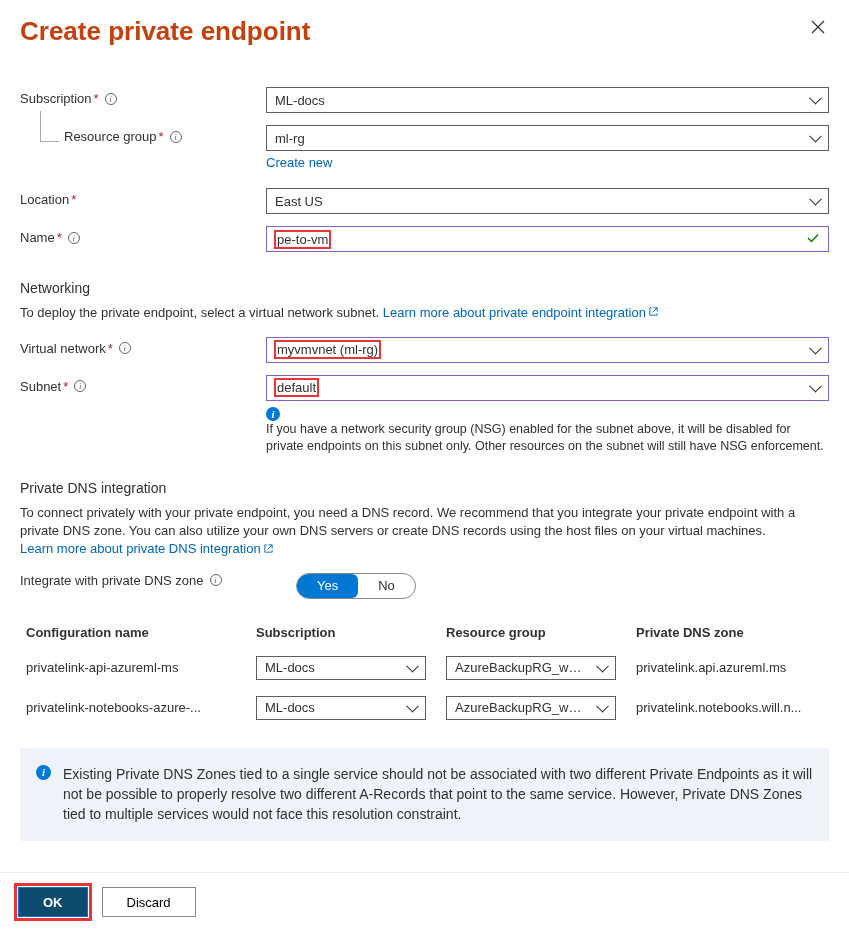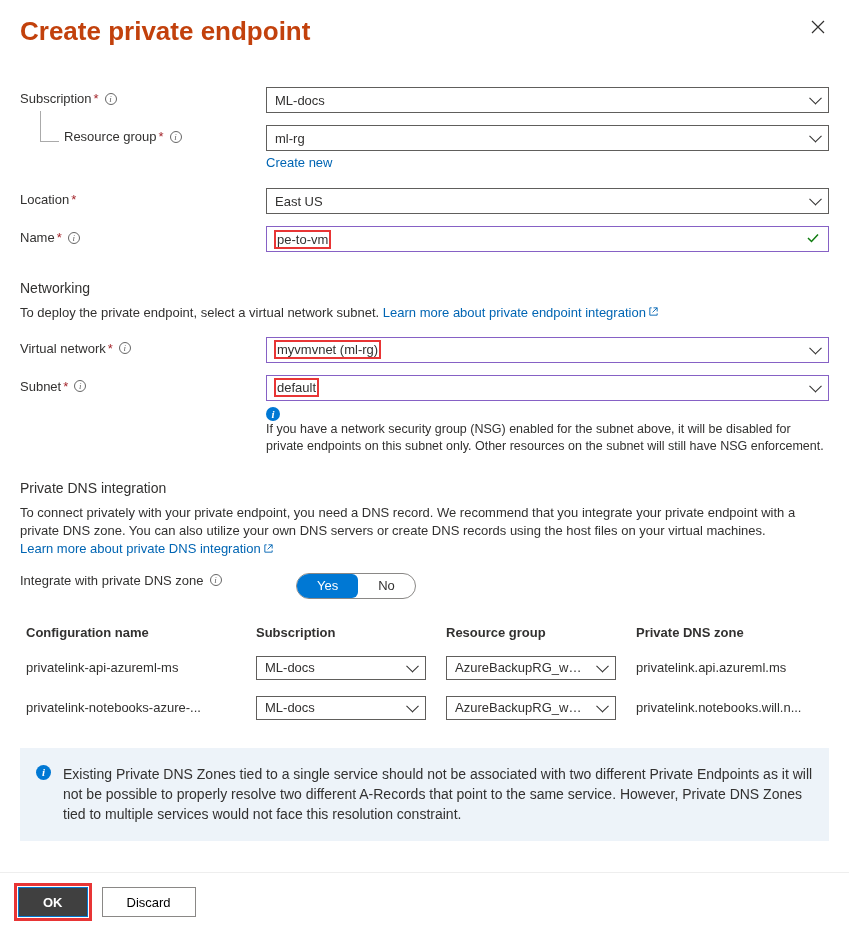--- a/index.html
+++ b/index.html
@@ -64,21 +64,21 @@
   .dns-headers { font-weight:600; border-bottom: none;}
   .dns-row { min-height:38px; }
   .dns-col-1 { width: 230px; padding-right:10px; }
   .dns-col-2 { width: 190px; padding-right:10px; }
   .dns-col-3 { width: 190px; padding-right:10px; }
   .dns-col-4 { flex:1; }
   .info-callout { background:#edf3f9; padding: 16px; display:flex; align-items:flex-start; font-size:14px; line-height:1.45; margin-top:10px;}
   .info-callout .info-circle-filled { margin-top:1px; width:15px; height:15px; line-height:15px; font-size:11px; margin-right:12px;}
   .footer { position:absolute; bottom:0; left:0; right:0; background:#fff; border-top:1px solid #eee; padding:10px 14px; display:flex; gap:10px; align-items:center; }
   .btn { height: 30px; padding: 0 24px; font-size: 13px; cursor:pointer; display:inline-flex; align-items:center; justify-content:center; border:1px solid #8a8886; background:#fff;}
-  .btn-primary { background:#404040; color:#fff; border-color:#0078d4; font-weight:600;}
+  .btn-primary { background:#0c4a6e; color:#fff; border-color:#0078d4; font-weight:600;}
   .truncate { white-space:nowrap; overflow:hidden; text-overflow:ellipsis; }
   .create-link { display:block; margin-top:4px; margin-bottom:10px; }
 </style>
 </head>
 <body>
 
 <div class="panel">
   <div class="header">
     <h1 class="title">Create private endpoint</h1>
     <div class="close-btn">

